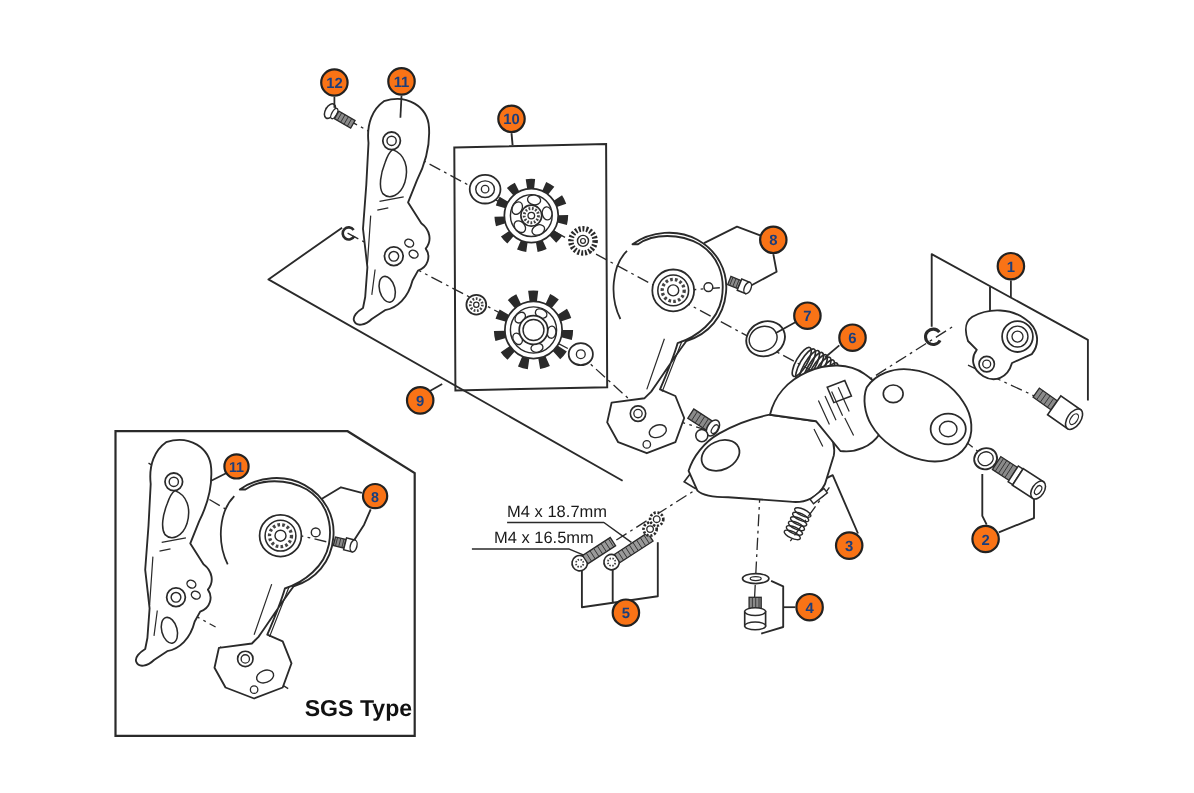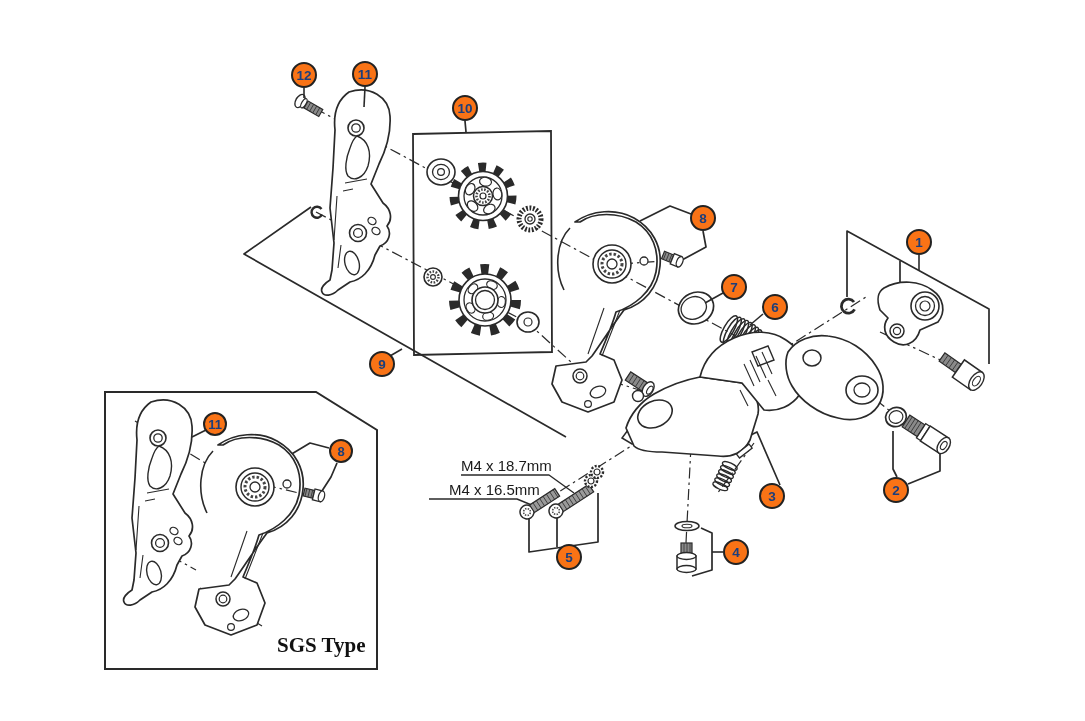--- a/index.html
+++ b/index.html
@@ -345,15 +345,15 @@
 <div class="callout" style="left:690px; top:205px;">8</div>
 <div class="callout" style="left:369px; top:351px;">9</div>
 <div class="callout" style="left:452px; top:95px;">10</div>
 <div class="callout" style="left:352px; top:61px;">11</div>
 <div class="callout" style="left:291px; top:62px;">12</div>
 <div class="callout small" style="left:203px; top:412px;">11</div>
 <div class="callout small" style="left:329px; top:439px;">8</div>
 
 <div class="dim-label" style="left:461px; top:457px;">M4 x 18.7mm</div>
 <div class="dim-label" style="left:429px; top:481px;margin-left:20px;">M4 x 16.5mm</div>
-<div class="type-label" style="left:277px; top:633px;font-family:Liberation Serif, serif;">SGS Type</div>
+<div class="type-label" style="left:277px; top:633px;">SGS Type</div>
 
 </div>
 
 </body></html>

